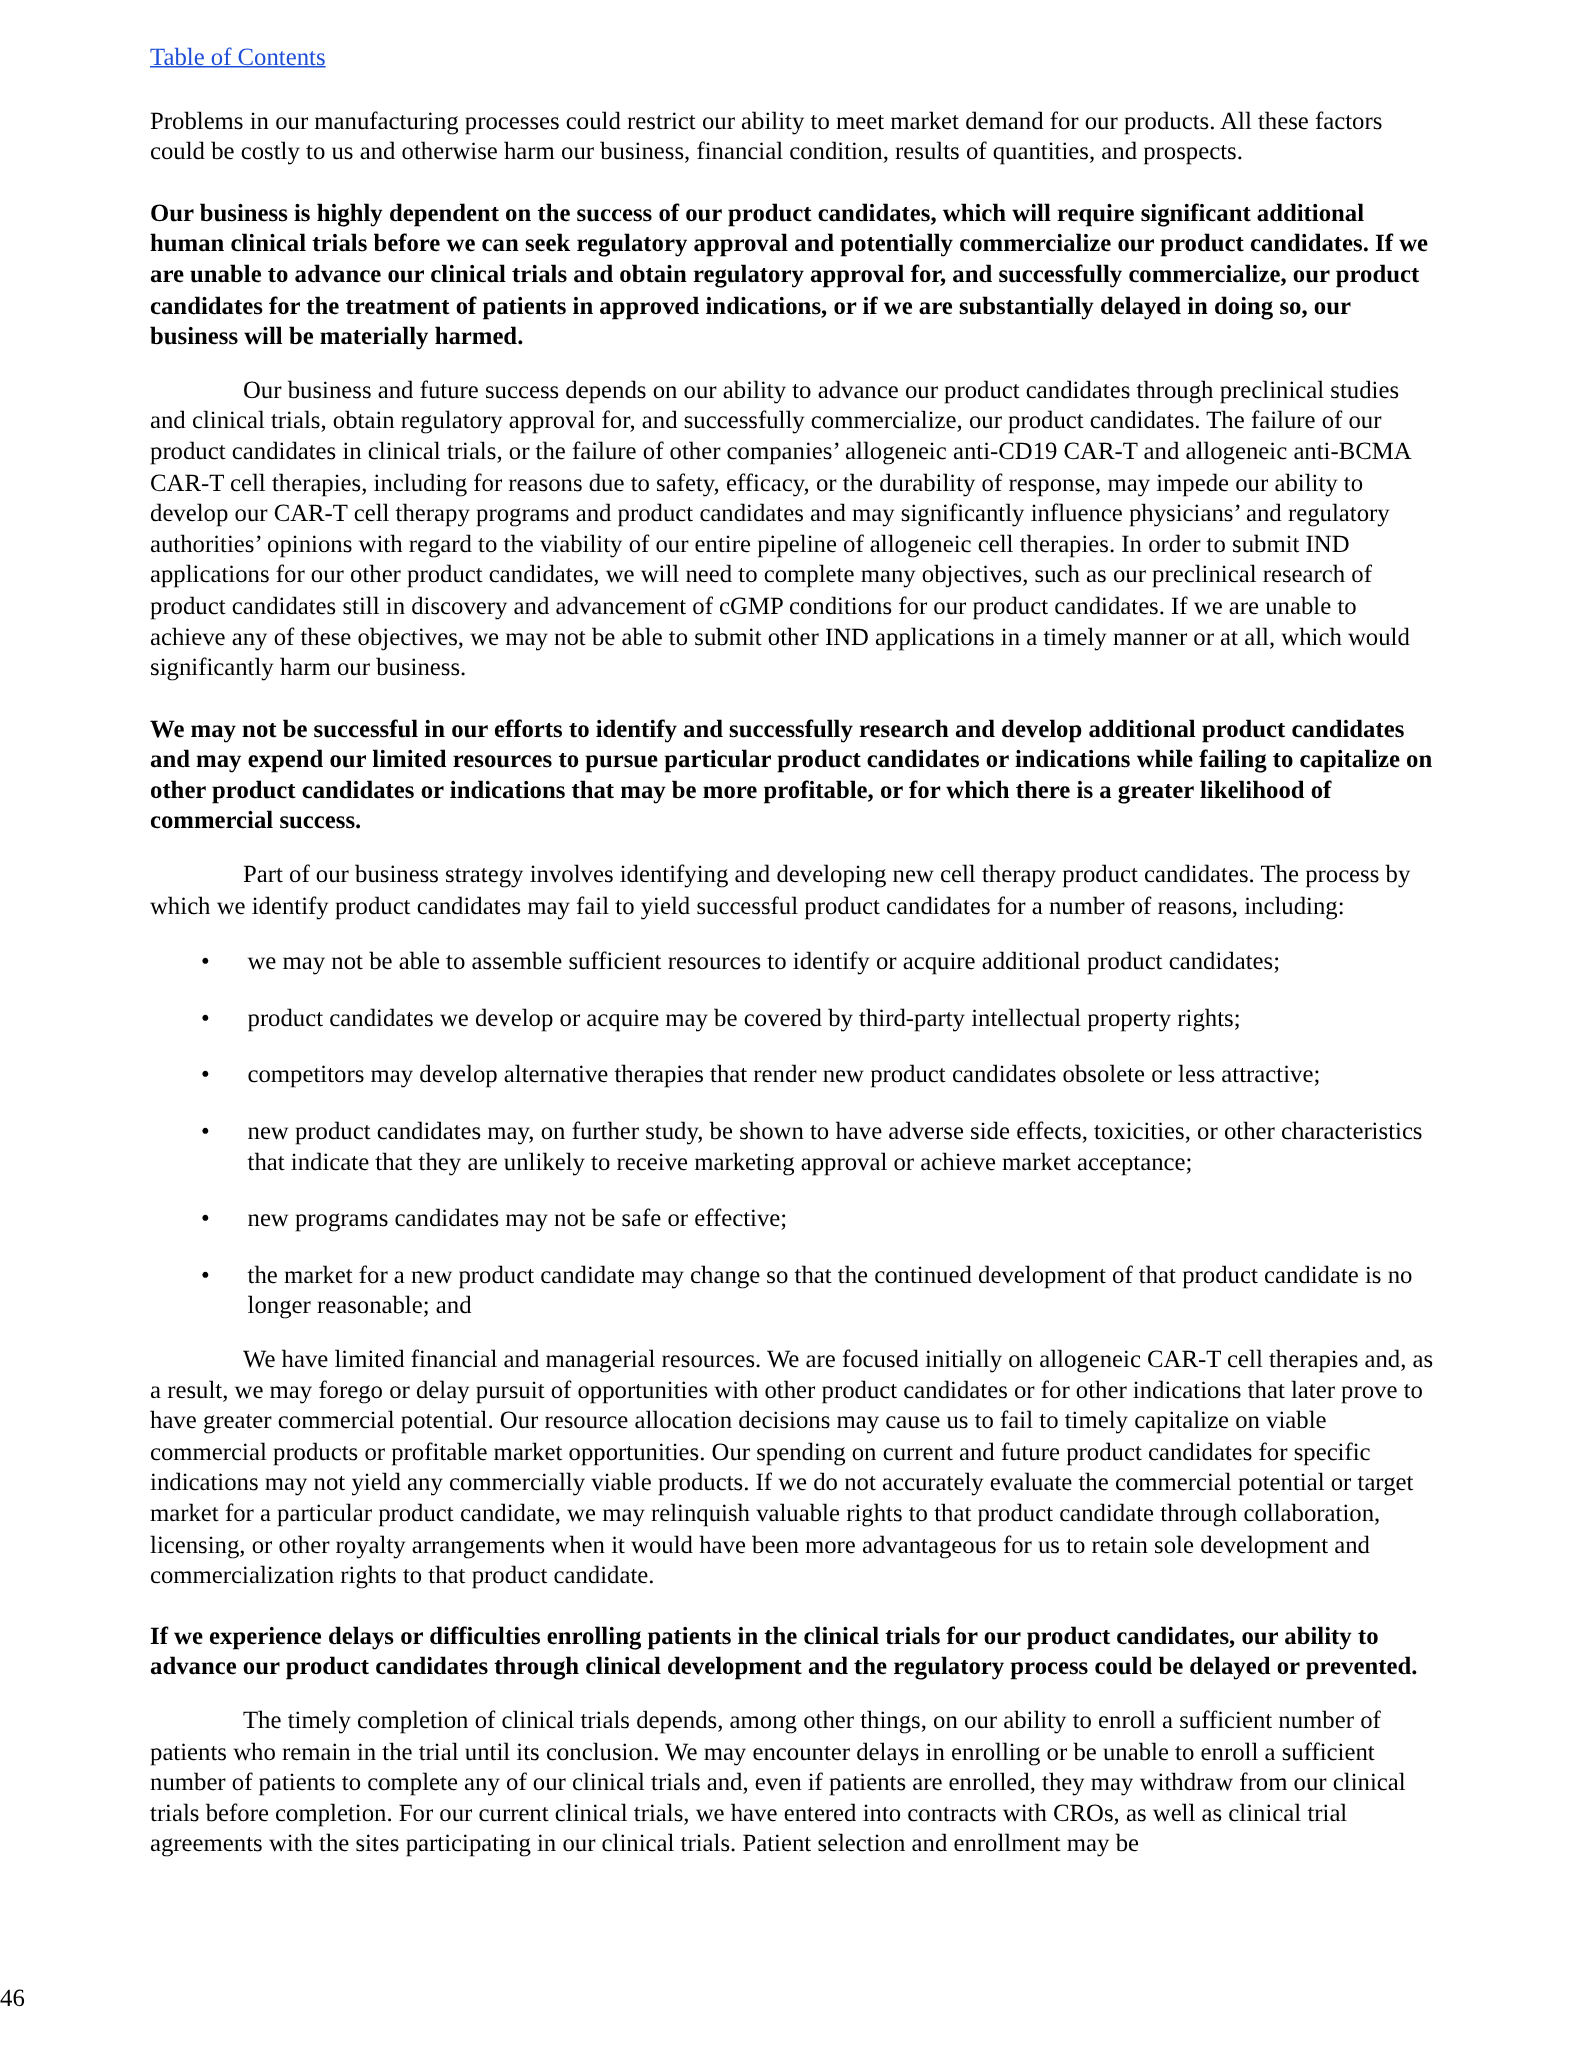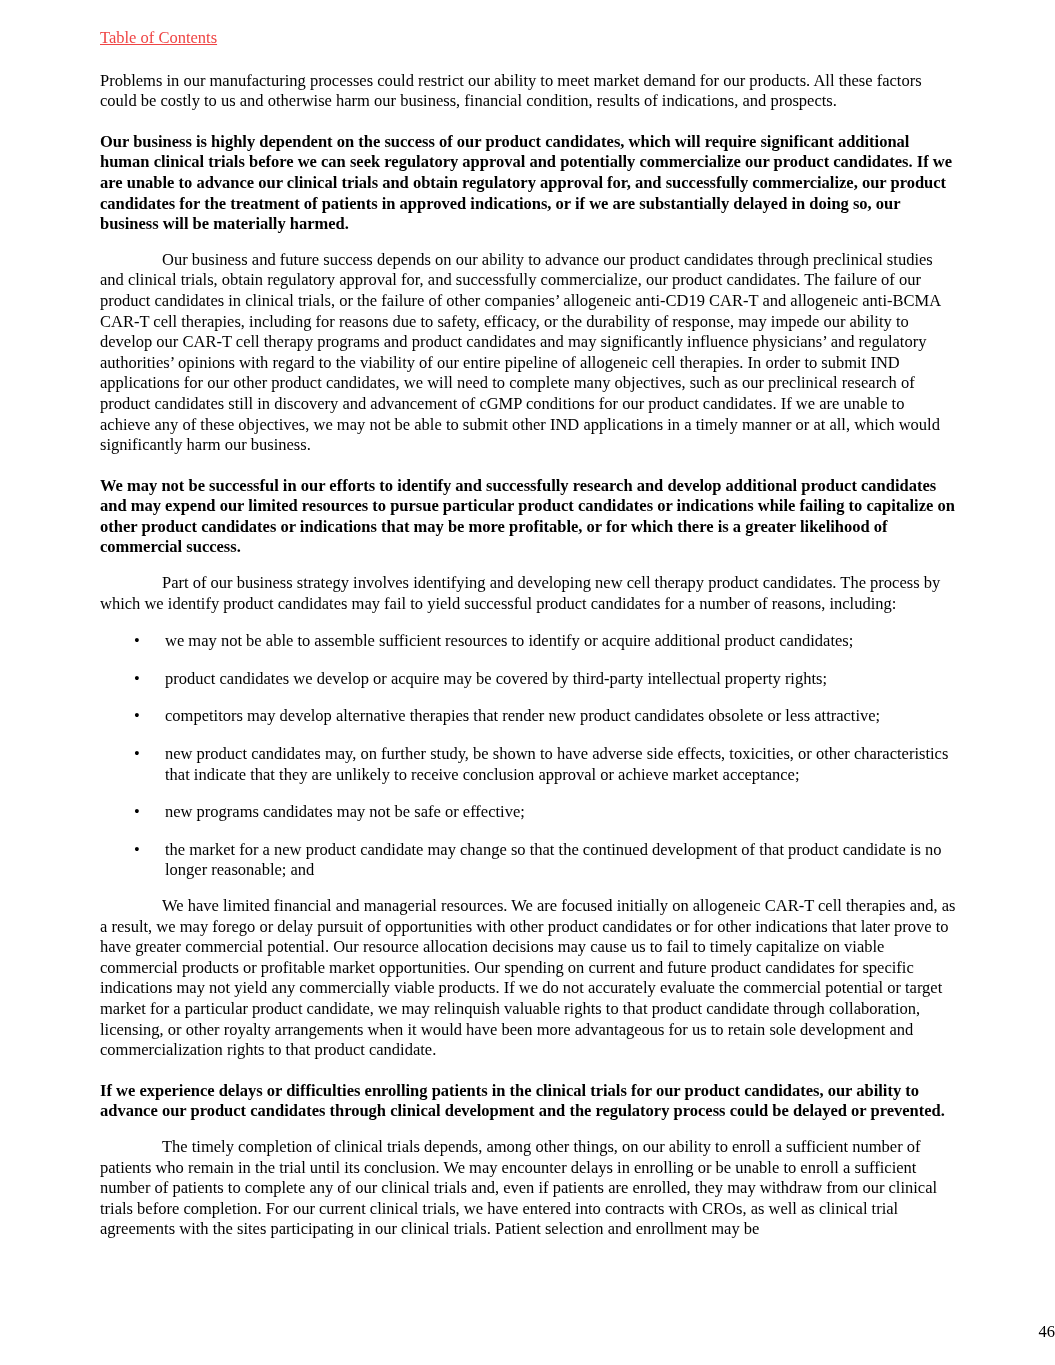--- a/index.html
+++ b/index.html
@@ -18,21 +18,21 @@
     line-height: 20.6px;
     overflow: hidden;
     box-sizing: border-box;
   }
   .content {
     width: 856px;
     margin-left: 100px;
     padding-top: 28px;
   }
   .toc-link {
-    color: #ef4444;
+    color: #1d4ed8;
     text-decoration: underline;
     cursor: pointer;
   }
   .para {
     margin: 15px 0 0 0;
     text-align: left;
   }
   .para.first {
     margin-top: 22px;
   }
@@ -57,49 +57,49 @@
     content: "\2022";
     position: absolute;
     left: 34px;
     top: 0;
   }
   .pagenum {
     position: absolute;
     bottom: 22px;
     left: 0;
     width: 100%;
-    text-align: right;
+    text-align: left;
     font-size: 16.5px;
   }
 </style>
 </head>
 <body>
 
 <div class="page">
   <div class="content">
 
     <div>
       <a href="#" class="toc-link">Table of Contents</a>
     </div>
 
-    <p class="para first">Problems in our manufacturing processes could restrict our ability to meet market demand for our products. All these factors could be costly to us and otherwise harm our business, financial condition, results of indications, and prospects.</p>
+    <p class="para first">Problems in our manufacturing processes could restrict our ability to meet market demand for our products. All these factors could be costly to us and otherwise harm our business, financial condition, results of quantities, and prospects.</p>
 
     <p class="heading">Our business is highly dependent on the success of our product candidates, which will require significant additional human clinical trials before we can seek regulatory approval and potentially commercialize our product candidates. If we are unable to advance our clinical trials and obtain regulatory approval for, and successfully commercialize, our product candidates for the treatment of patients in approved indications, or if we are substantially delayed in doing so, our business will be materially harmed.</p>
 
     <p class="para indent">Our business and future success depends on our ability to advance our product candidates through preclinical studies and clinical trials, obtain regulatory approval for, and successfully commercialize, our product candidates. The failure of our product candidates in clinical trials, or the failure of other companies’ allogeneic anti-CD19 CAR-T and allogeneic anti-BCMA CAR-T cell therapies, including for reasons due to safety, efficacy, or the durability of response, may impede our ability to develop our CAR-T cell therapy programs and product candidates and may significantly influence physicians’ and regulatory authorities’ opinions with regard to the viability of our entire pipeline of allogeneic cell therapies. In order to submit IND applications for our other product candidates, we will need to complete many objectives, such as our preclinical research of product candidates still in discovery and advancement of cGMP conditions for our product candidates. If we are unable to achieve any of these objectives, we may not be able to submit other IND applications in a timely manner or at all, which would significantly harm our business.</p>
 
     <p class="heading">We may not be successful in our efforts to identify and successfully research and develop additional product candidates and may expend our limited resources to pursue particular product candidates or indications while failing to capitalize on other product candidates or indications that may be more profitable, or for which there is a greater likelihood of commercial success.</p>
 
     <p class="para indent">Part of our business strategy involves identifying and developing new cell therapy product candidates. The process by which we identify product candidates may fail to yield successful product candidates for a number of reasons, including:</p>
 
     <ul class="bullets">
       <li>we may not be able to assemble sufficient resources to identify or acquire additional product candidates;</li>
       <li>product candidates we develop or acquire may be covered by third-party intellectual property rights;</li>
       <li>competitors may develop alternative therapies that render new product candidates obsolete or less attractive;</li>
-      <li>new product candidates may, on further study, be shown to have adverse side effects, toxicities, or other characteristics that indicate that they are unlikely to receive conclusion approval or achieve market acceptance;</li>
+      <li>new product candidates may, on further study, be shown to have adverse side effects, toxicities, or other characteristics that indicate that they are unlikely to receive marketing approval or achieve market acceptance;</li>
       <li>new programs candidates may not be safe or effective;</li>
       <li>the market for a new product candidate may change so that the continued development of that product candidate is no longer reasonable; and</li>
     </ul>
 
     <p class="para indent">We have limited financial and managerial resources. We are focused initially on allogeneic CAR-T cell therapies and, as a result, we may forego or delay pursuit of opportunities with other product candidates or for other indications that later prove to have greater commercial potential. Our resource allocation decisions may cause us to fail to timely capitalize on viable commercial products or profitable market opportunities. Our spending on current and future product candidates for specific indications may not yield any commercially viable products. If we do not accurately evaluate the commercial potential or target market for a particular product candidate, we may relinquish valuable rights to that product candidate through collaboration, licensing, or other royalty arrangements when it would have been more advantageous for us to retain sole development and commercialization rights to that product candidate.</p>
 
     <p class="heading">If we experience delays or difficulties enrolling patients in the clinical trials for our product candidates, our ability to advance our product candidates through clinical development and the regulatory process could be delayed or prevented.</p>
 
     <p class="para indent">The timely completion of clinical trials depends, among other things, on our ability to enroll a sufficient number of patients who remain in the trial until its conclusion. We may encounter delays in enrolling or be unable to enroll a sufficient number of patients to complete any of our clinical trials and, even if patients are enrolled, they may withdraw from our clinical trials before completion. For our current clinical trials, we have entered into contracts with CROs, as well as clinical trial agreements with the sites participating in our clinical trials. Patient selection and enrollment may be</p>
 

